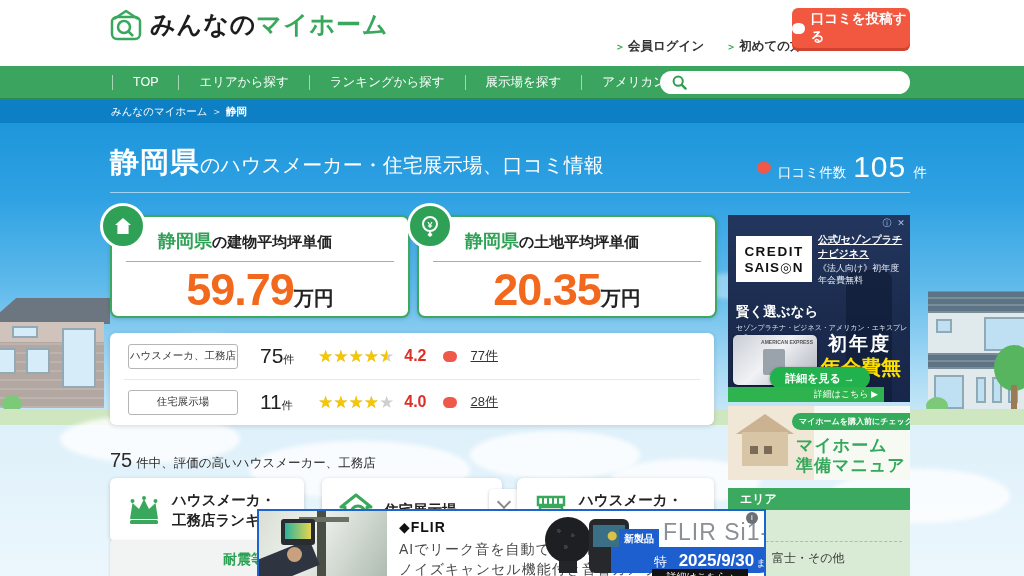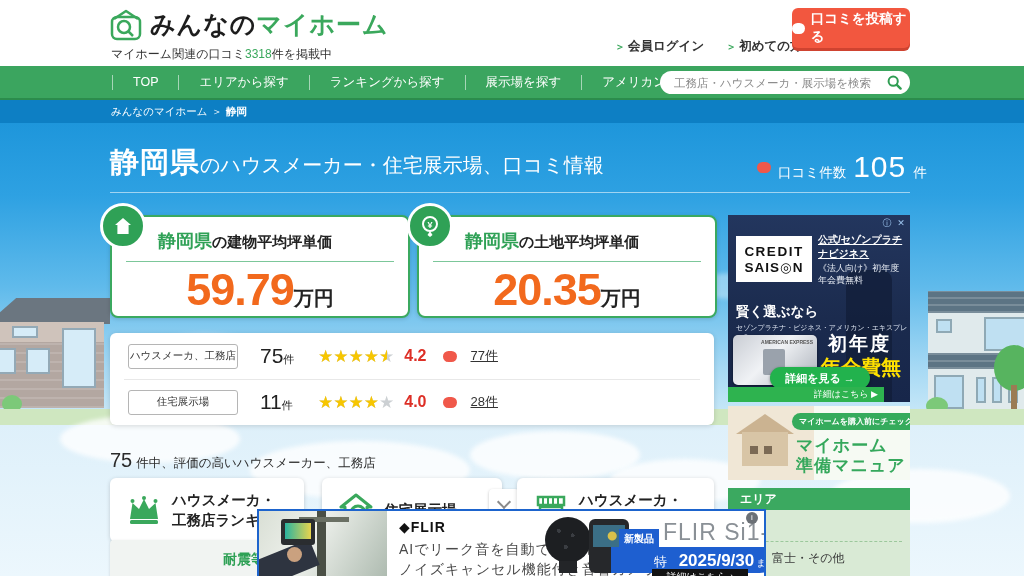--- a/index.html
+++ b/index.html
@@ -361,23 +361,20 @@
       <span class="logo-icon">
         <svg width="32" height="32" viewBox="0 0 32 32">
             <rect x="2" y="8" width="28" height="22" rx="5" fill="none" stroke="#3aa85c" stroke-width="2.5"></rect>
             <path d="M4 10 16 2l12 8" fill="none" stroke="#3aa85c" stroke-width="2.5" stroke-linejoin="round"></path>
             <circle cx="14" cy="18" r="6" fill="none" stroke="#3aa85c" stroke-width="2.5"></circle>
             <line x1="18.5" y1="22.5" x2="23" y2="27" stroke="#3aa85c" stroke-width="2.5"></line>
           </svg>
       </span>
       <span class="logo-text"><span class="pre">みんなの</span><span class="brand">マイホーム</span></span>
     </div>
-    <div class="tagline">
-      <span>マイホーム関連の口コミ</span><span class="cnt">3318</span><span>件を掲載中</span>
-    </div>
     <div class="hdr-links">
       <span class="hdr-link">
           <span class="chev-g">＞</span>
           <span>会員ログイン</span>
         </span>
       <span class="hdr-link">
           <span class="chev-g">＞</span>
           <span>初めての方</span>
         </span>
     </div>
@@ -389,21 +386,20 @@
 
   <div class="nav">
     <ul>
         <li class="nav-item">TOP</li>
         <li class="nav-item">エリアから探す</li>
         <li class="nav-item">ランキングから探す</li>
         <li class="nav-item">展示場を探す</li>
         <li class="nav-item">アメリカン</li>
       </ul>
     <div class="search-pill">
-      <input type="text" placeholder="工務店・ハウスメーカ・展示場を検索" style="">
       <span style="display:flex;">
         <svg width="15" height="15" viewBox="0 0 15 15">
             <circle cx="6.2" cy="6.2" r="4.6" fill="none" stroke="#2f9e53" stroke-width="2"></circle>
             <line x1="9.8" y1="9.8" x2="13.6" y2="13.6" stroke="#2f9e53" stroke-width="2.4" stroke-linecap="round"></line>
           </svg>
       </span>
     </div>
   </div>
 
   <div class="crumbbar">

